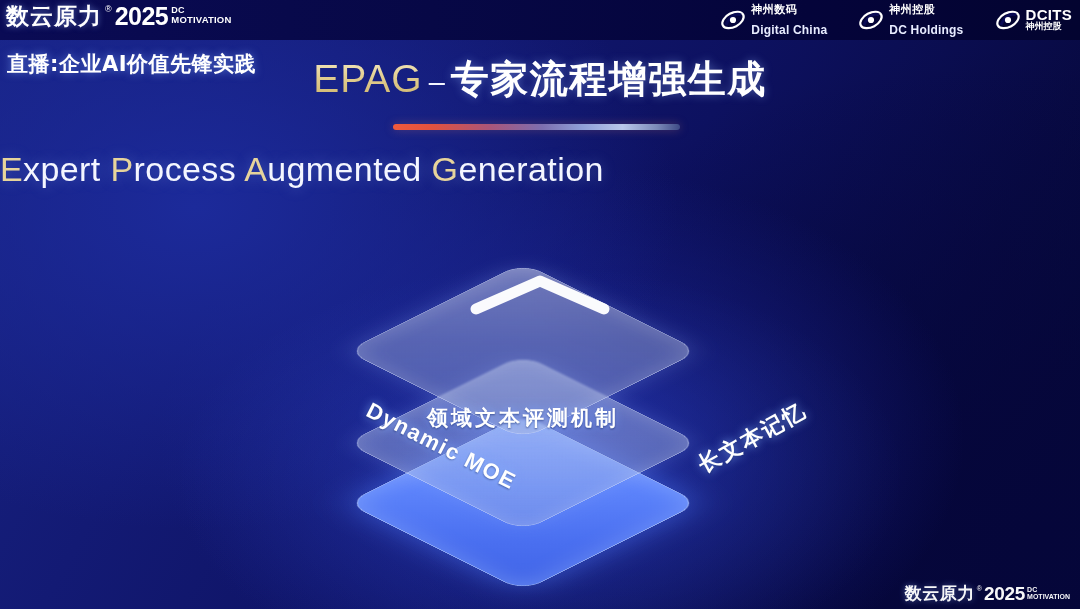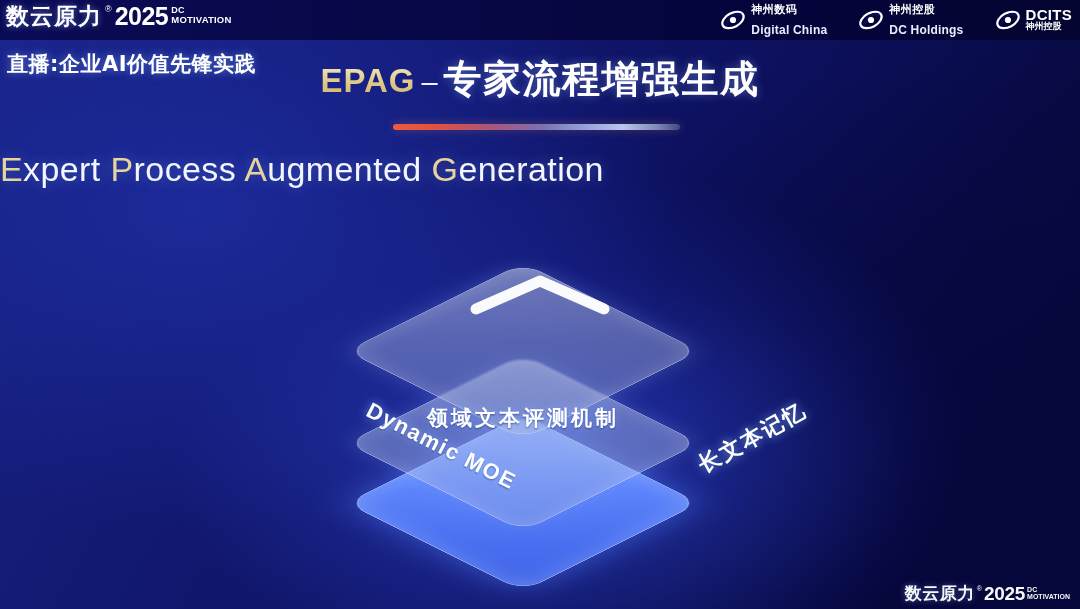--- a/index.html
+++ b/index.html
@@ -80,21 +80,21 @@
   .ptxt .sm-cn{ font-family:"DejaVu Sans",sans-serif; font-size:9px; font-weight:bold; color:#fff; margin-top:1px;}
 
   
   .maintitle{
     position:absolute; top:54px; left:0; width:1080px;
     text-align:center; z-index:7;
     white-space:nowrap;
   }
   .maintitle .epag{
     font-family:"Liberation Sans", sans-serif;
-    font-size:33px; font-weight:700;
+    font-size:39px; font-weight:400;
     background:linear-gradient(180deg,#f6ecc6 0%,#e3cf92 45%,#cdb46b 100%);
     -webkit-background-clip:text; background-clip:text;
     -webkit-text-fill-color:transparent; color:#e3cf92;
     letter-spacing:1px;
   }
   .maintitle .dash{
     font-size:29px; color:#f2f4ff; padding:0 6px; font-weight:300;
   }
   .maintitle .cn{
     font-family:"DejaVu Sans", sans-serif;

